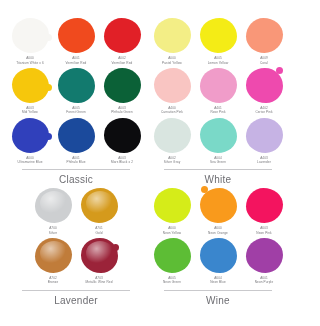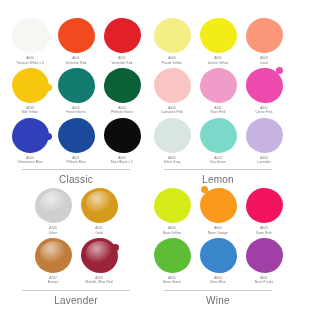--- a/index.html
+++ b/index.html
@@ -236,21 +236,21 @@
           <div class="cname">Sea Green</div>
         </div>
         <div class="swatch">
           <div class="blob b1" style="background: rgb(198, 179, 228);"></div>
           <div class="code">A403</div>
           <div class="cname">Lavender</div>
         </div>
       </div>
       <div class="sec-footer">
         <div class="rule"></div>
-        <div class="sec-title">Lemon</div>
+        <div class="sec-title">White</div>
       </div>
     </div>
   <div class="section sec-metallic">
       <div class="swatch-grid cols2">
         <div class="swatch">
           <div class="blob b1 metal" style="background: rgb(205, 207, 209);"></div>
           <div class="code">A700</div>
           <div class="cname">Silver</div>
         </div>
         <div class="swatch">

